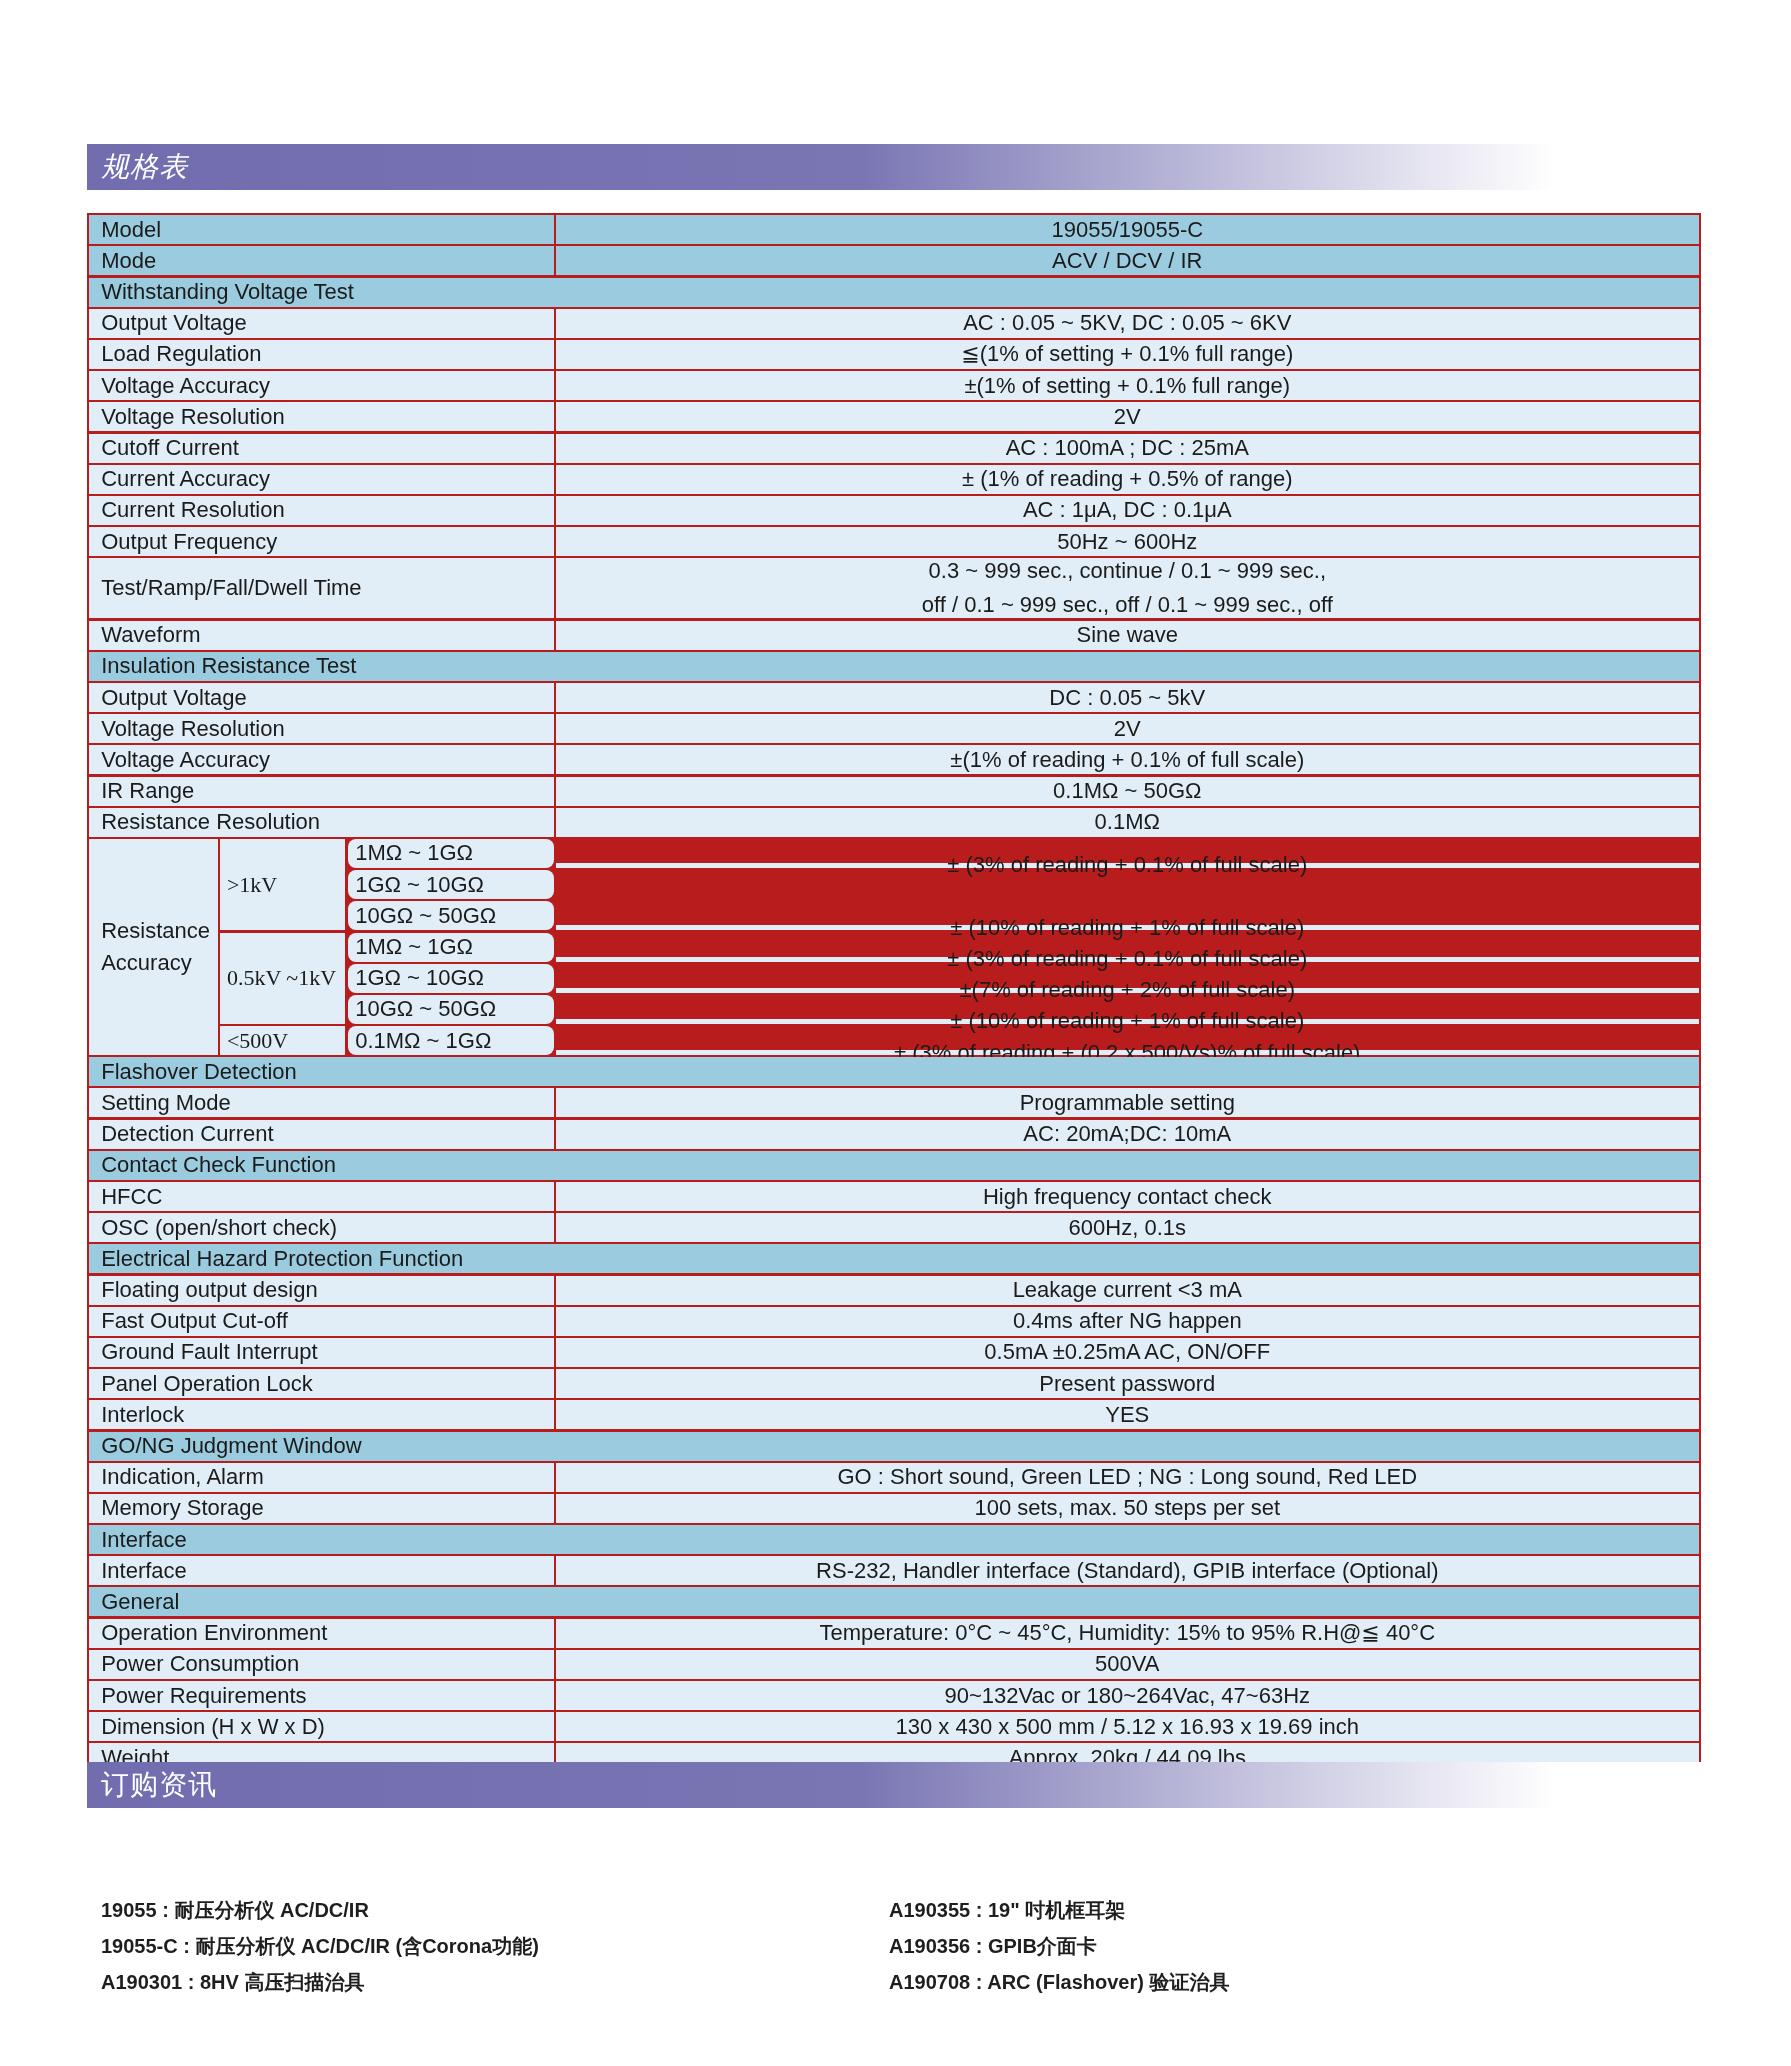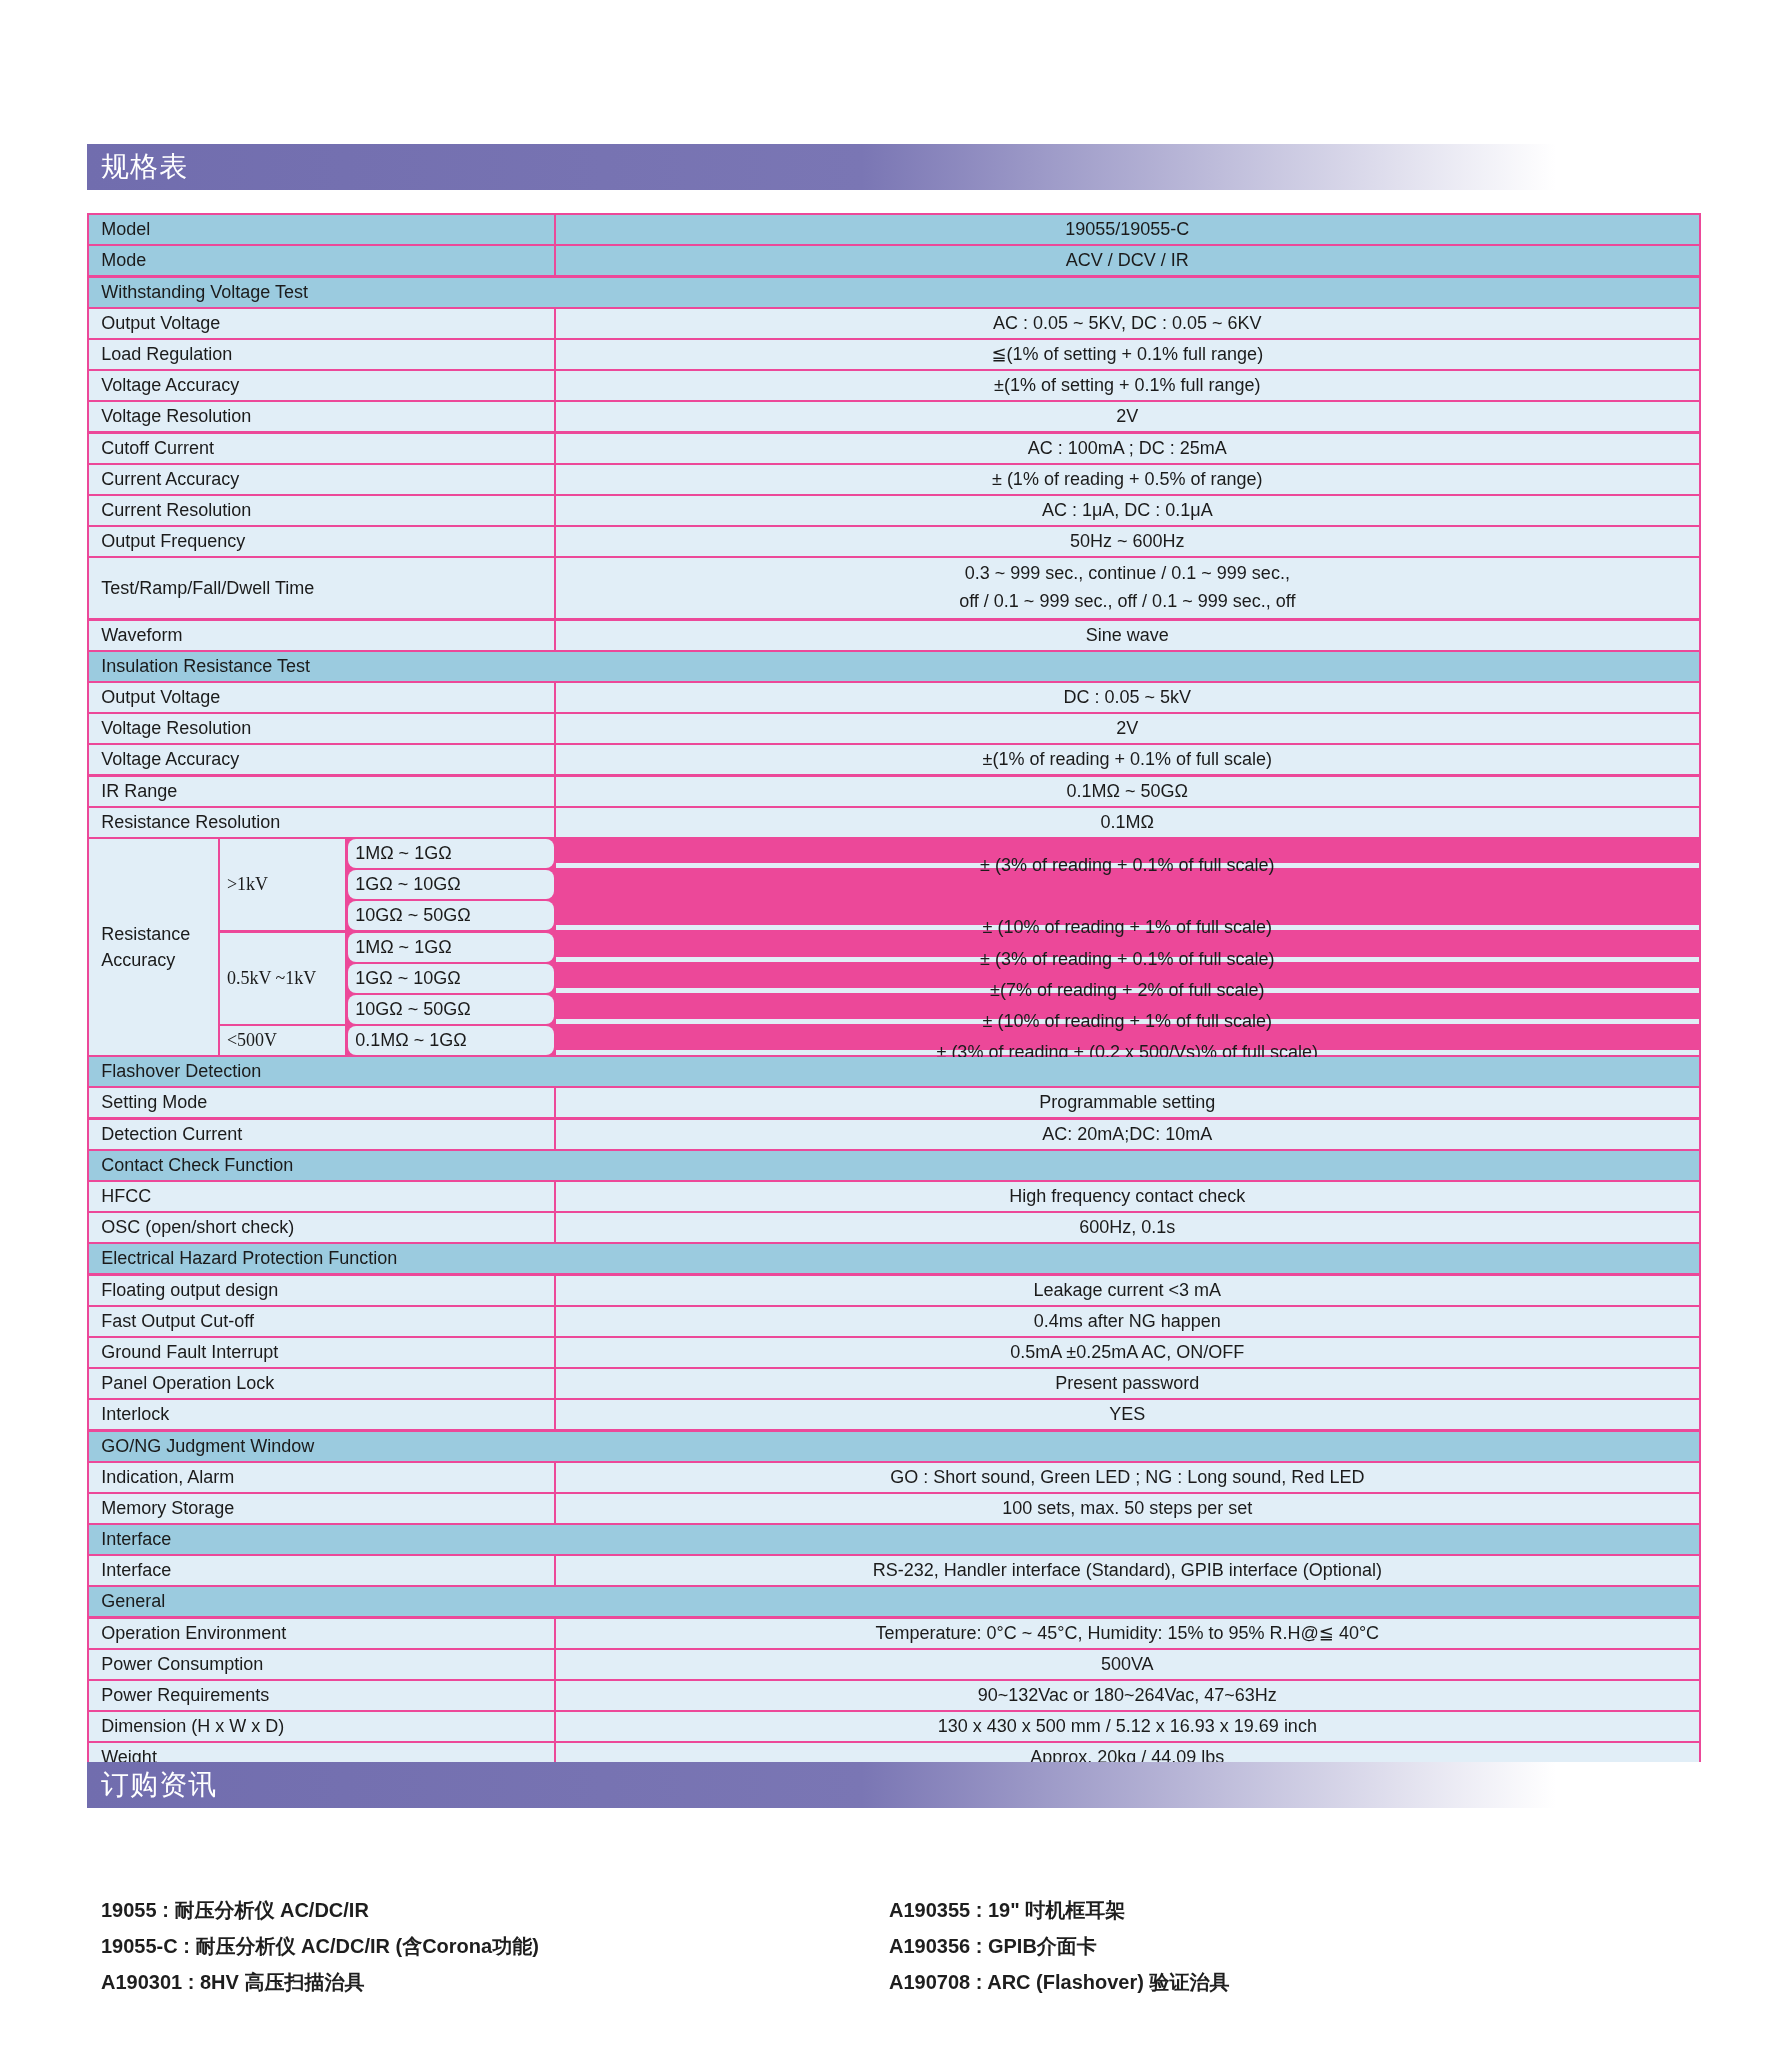--- a/index.html
+++ b/index.html
@@ -6,27 +6,27 @@
   body{
     width:1791px;height:2066px;background:#ffffff;position:relative;
     font-family:"Liberation Sans","DejaVu Sans",sans-serif;color:#1b1b1b;
   }
   .title-bar{
     position:absolute;left:87px;width:1614px;height:46px;box-sizing:border-box;
     background:linear-gradient(90deg,#716dae 0%,#7a76b4 48%,#ffffff 91%);
     color:#ffffff;font-size:28px;display:flex;align-items:center;padding-left:14px;
     letter-spacing:1.1px;
   }
-  #spec-bar{top:144px;}
+  #spec-bar{top:144px;font-style:italic;}
   #order-bar{top:1762px;}
   .spec-table{
     position:absolute;left:87px;top:213px;width:1614px;box-sizing:border-box;
     display:grid;grid-template-columns:129px 125px 206px 1fr;
-    grid-auto-rows:29px;gap:2.2px;padding:2.2px;background:#ec4899;
-    font-size:18px;
+    grid-auto-rows:29px;gap:2.2px;padding:2.2px;background:#b91c1c;
+    font-size:22px;
   }
   .c-lbl{grid-column:1/4;background:#e1eef7;display:flex;align-items:center;padding:0 5.4px 0 12px;}
   .c-val{grid-column:4/5;background:#e1eef7;display:flex;align-items:center;justify-content:center;text-align:center;}
   .blue{background:#9bcbdf;}
   .c-sec{grid-column:1/5;background:#9bcbdf;display:flex;align-items:center;padding-left:12px;}
   .span2{grid-row:span 2;}
   .span3{grid-row:span 3;}
   .span7{grid-row:span 7;}
   .two-line{flex-direction:column;justify-content:center;line-height:1.55;}
   .a-c1{grid-column:1;background:#e1eef7;display:flex;flex-direction:column;justify-content:center;padding-left:12px;line-height:1.45;}

